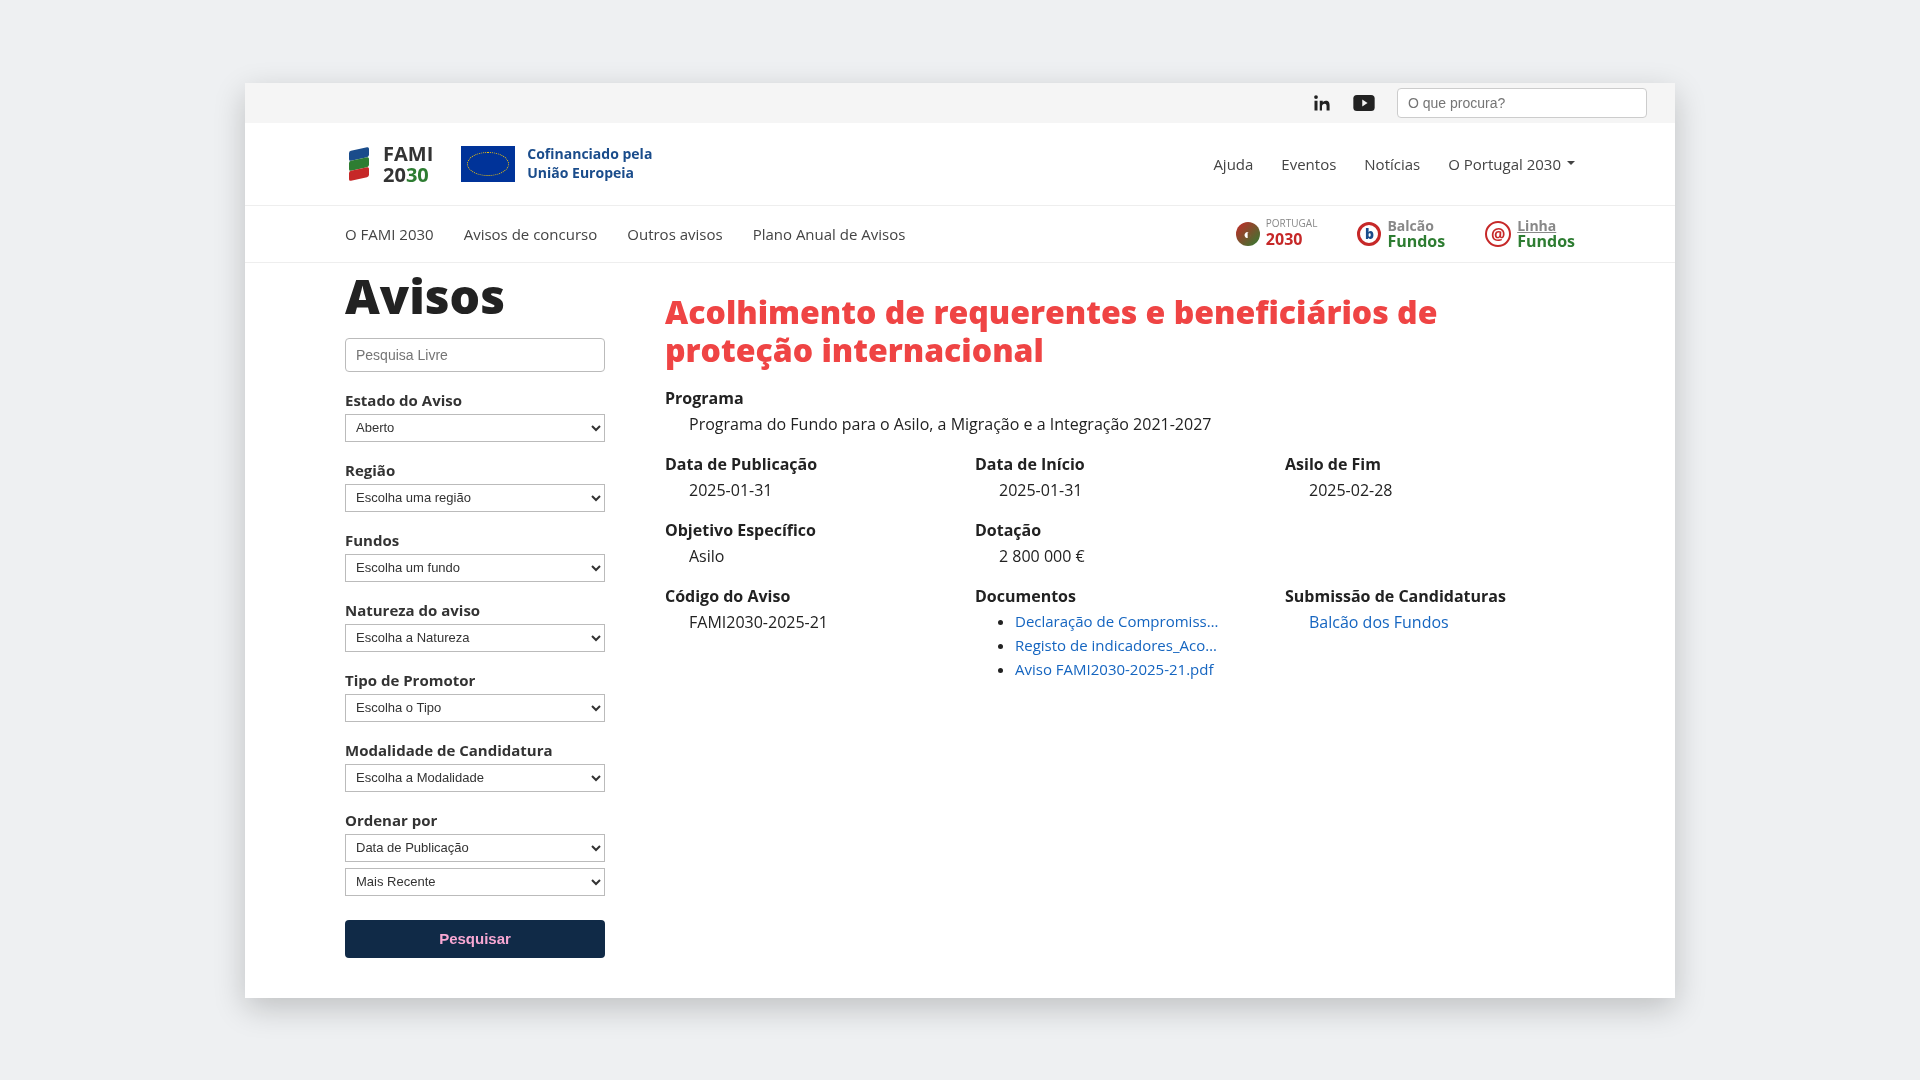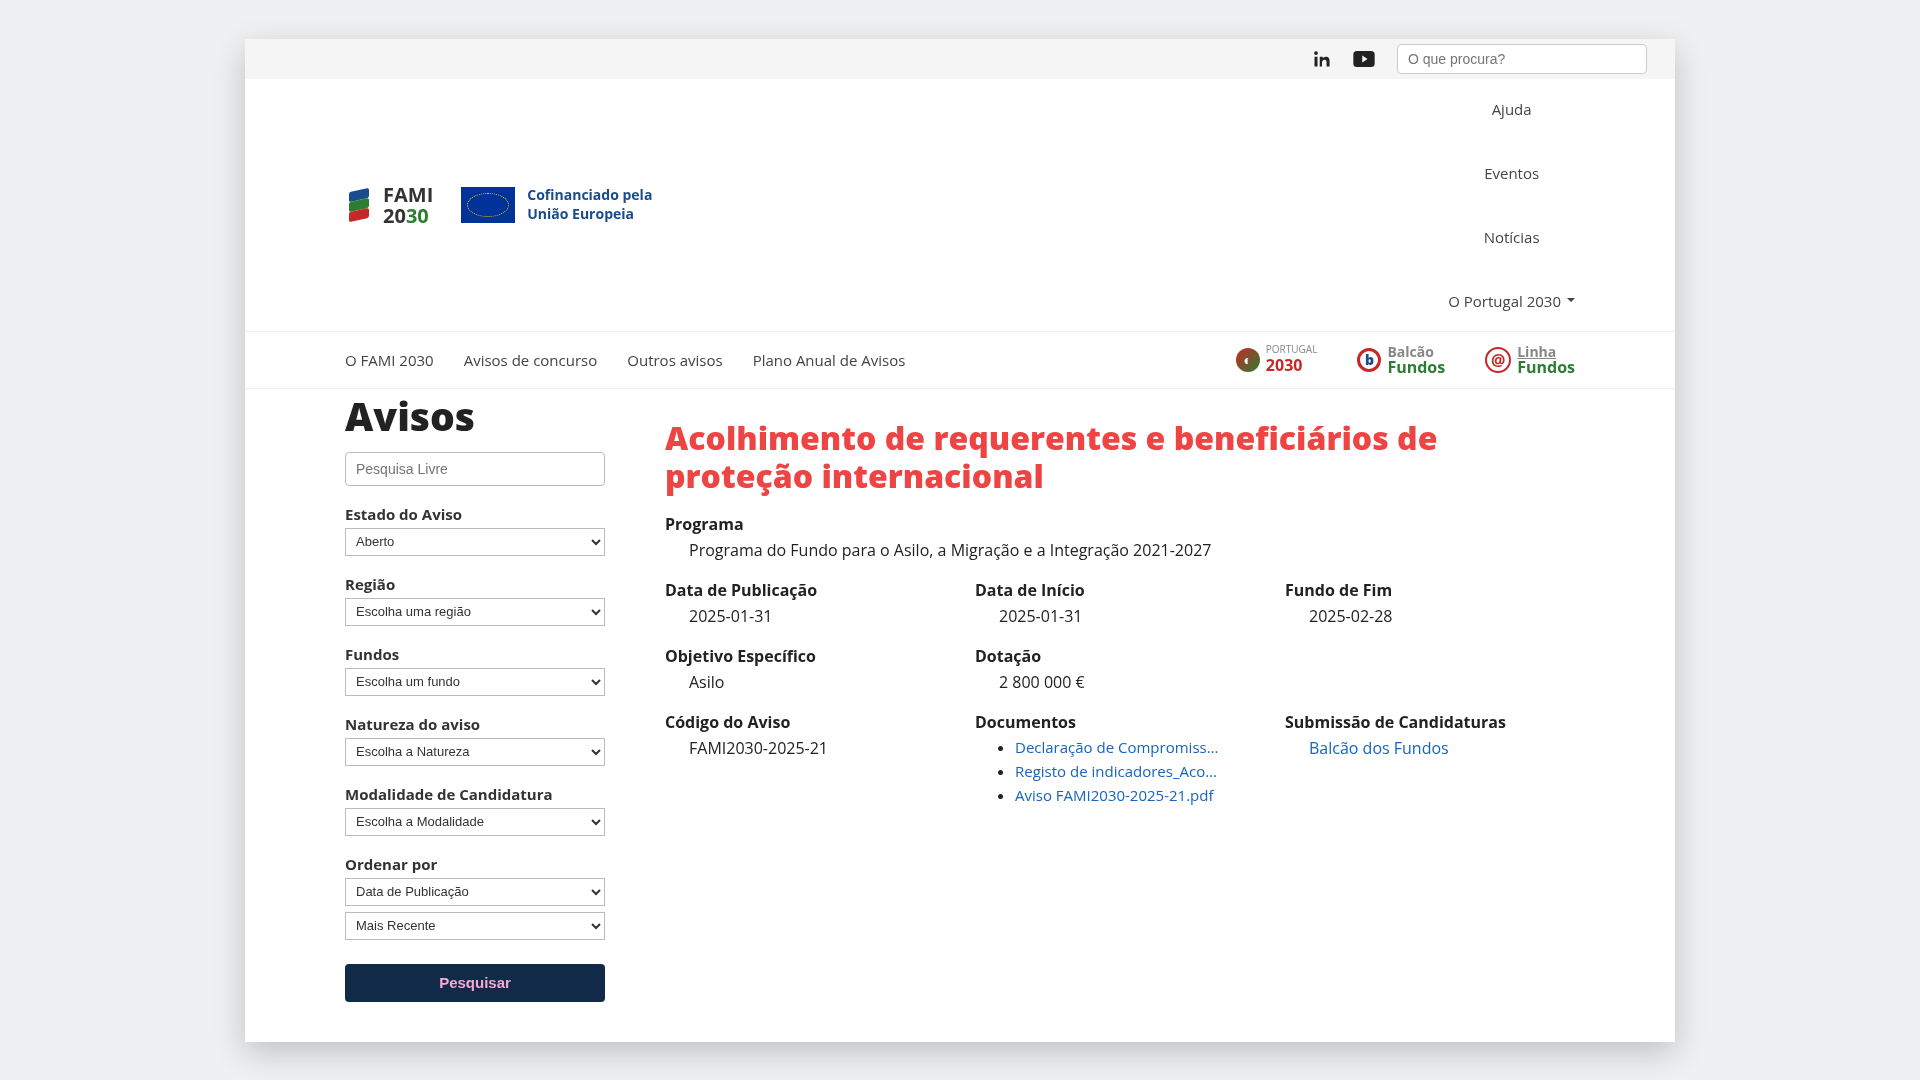--- a/index.html
+++ b/index.html
@@ -50,21 +50,21 @@
   .fami-icon .bar1{position:absolute;top:2px;left:4px;width:20px;height:10px;background:#1a4c8b;transform:skewY(-12deg);border-radius:2px;}
   .fami-icon .bar2{position:absolute;top:12px;left:4px;width:20px;height:10px;background:#2e7d32;transform:skewY(-12deg);border-radius:2px;}
   .fami-icon .bar3{position:absolute;top:22px;left:4px;width:20px;height:10px;background:#c62828;transform:skewY(-12deg);border-radius:2px;}
   .fami-text {line-height:1.05;}
   .fami-text .l2 {font-weight:700;}
   .fami-text .l2 .y {color:#2e7d32;}
   .eu-block {display:flex;align-items:center;gap:12px;}
   .eu-flag {width:54px;height:36px;background:#003399;position:relative;}
   .eu-flag::after{content:"";position:absolute;inset:6px;border-radius:50%;border:1px dotted #ffcc00;}
   .eu-text {color:#1a4c8b;font-weight:700;font-size:14px;line-height:1.3;}
-  .nav-main {display:flex;gap:44px;align-items:center;font-size:15px;color:#444;flex-direction:column;}
+  .nav-main {display:flex;gap:28px;align-items:center;font-size:15px;color:#444;}
   .nav-main a {text-decoration:none;color:#444;cursor:pointer;}
   .nav-main .chev::after{content:"";display:inline-block;margin-left:6px;border:4px solid transparent;border-top-color:#444;vertical-align:middle;}
   .subheader {
     display:flex;
     align-items:center;
     justify-content:space-between;
     padding: 12px 100px;
     border-bottom:1px solid #eee;
     font-size:15px;
     color:#444;
@@ -79,21 +79,21 @@
   .p2030 .txt .sub{display:block;font-size:10px;color:#888;font-weight:400;line-height:1;}
   .balcao .mark{border:3px solid #c62828;color:#1a4c8b;font-weight:900;}
   .balcao .txt .t1{color:#888;font-size:14px;display:block;line-height:1;}
   .balcao .txt .t2{color:#2e7d32;font-size:16px;display:block;line-height:1;}
   .linha .mark{color:#c62828;border:2px solid #c62828;border-radius:50%;width:26px;height:26px;display:flex;align-items:center;justify-content:center;font-size:16px;}
   .linha .txt .t1{color:#888;font-size:14px;display:block;line-height:1;text-decoration:underline;}
   .linha .txt .t2{color:#2e7d32;font-size:16px;display:block;line-height:1;}
 
   .content { display:flex; padding: 0 100px 40px 100px; gap: 60px;}
   .sidebar { width: 260px; flex-shrink:0;}
-  .sidebar h1 { font-size:39px;font-weight:800;color:#222;margin-bottom:10px;}
+  .sidebar h1 { font-size:48px;font-weight:800;color:#222;margin-bottom:10px;}
   .free-search{ width:100%;height:34px;border:1px solid #bbb;border-radius:4px;padding:0 10px;font-size:14px;color:#888;margin-bottom:18px;}
   .filter{margin-bottom:18px;}
   .filter label{display:block;font-weight:700;color:#333;font-size:15px;margin-bottom:4px;}
   .filter select{width:100%;height:28px;border:1px solid #bbb;background:#fff;padding:0 6px;font-size:13px;color:#333;}
   .order-group select{margin-bottom:6px;}
   .btn-search{width:100%;background:#102a47;color:#f9a8d4;border:none;height:38px;font-size:15px;font-weight:600;border-radius:4px;cursor:pointer;}
 
   .main {flex:1;padding-top:30px;}
   .main h2{font-size:32px;font-weight:800;color:#ef4444;line-height:1.2;margin-bottom:18px;}
   .section{margin-bottom:18px;}
@@ -202,20 +202,24 @@
       </div>
       <div class="filter">
         <label>Fundos</label>
         <select><option>Escolha um fundo</option></select>
       </div>
       <div class="filter">
         <label>Natureza do aviso</label>
         <select><option>Escolha a Natureza</option></select>
       </div>
       <div class="filter">
+        <label>Tipo de Promotor</label>
+        <select><option>Escolha o Tipo</option></select>
+      </div>
+      <div class="filter">
         <label>Modalidade de Candidatura</label>
         <select><option>Escolha a Modalidade</option></select>
       </div>
       <div class="filter order-group">
         <label>Ordenar por</label>
         <select><option>Data de Publicação</option></select>
         <select><option>Mais Recente</option></select>
       </div>
       <button class="btn-search">Pesquisar</button>
     </aside>
@@ -231,21 +235,21 @@
       <div class="row">
         <div class="col section">
           <div class="lbl">Data de Publicação</div>
           <div class="val">2025-01-31</div>
         </div>
         <div class="col section">
           <div class="lbl">Data de Início</div>
           <div class="val">2025-01-31</div>
         </div>
         <div class="col section">
-          <div class="lbl">Fundo de Fim</div>
+          <div class="lbl">Asilo de Fim</div>
           <div class="val">2025-02-28</div>
         </div>
       </div>
 
       <div class="row">
         <div class="col section">
           <div class="lbl">Objetivo Específico</div>
           <div class="val">Asilo</div>
         </div>
         <div class="col section">

